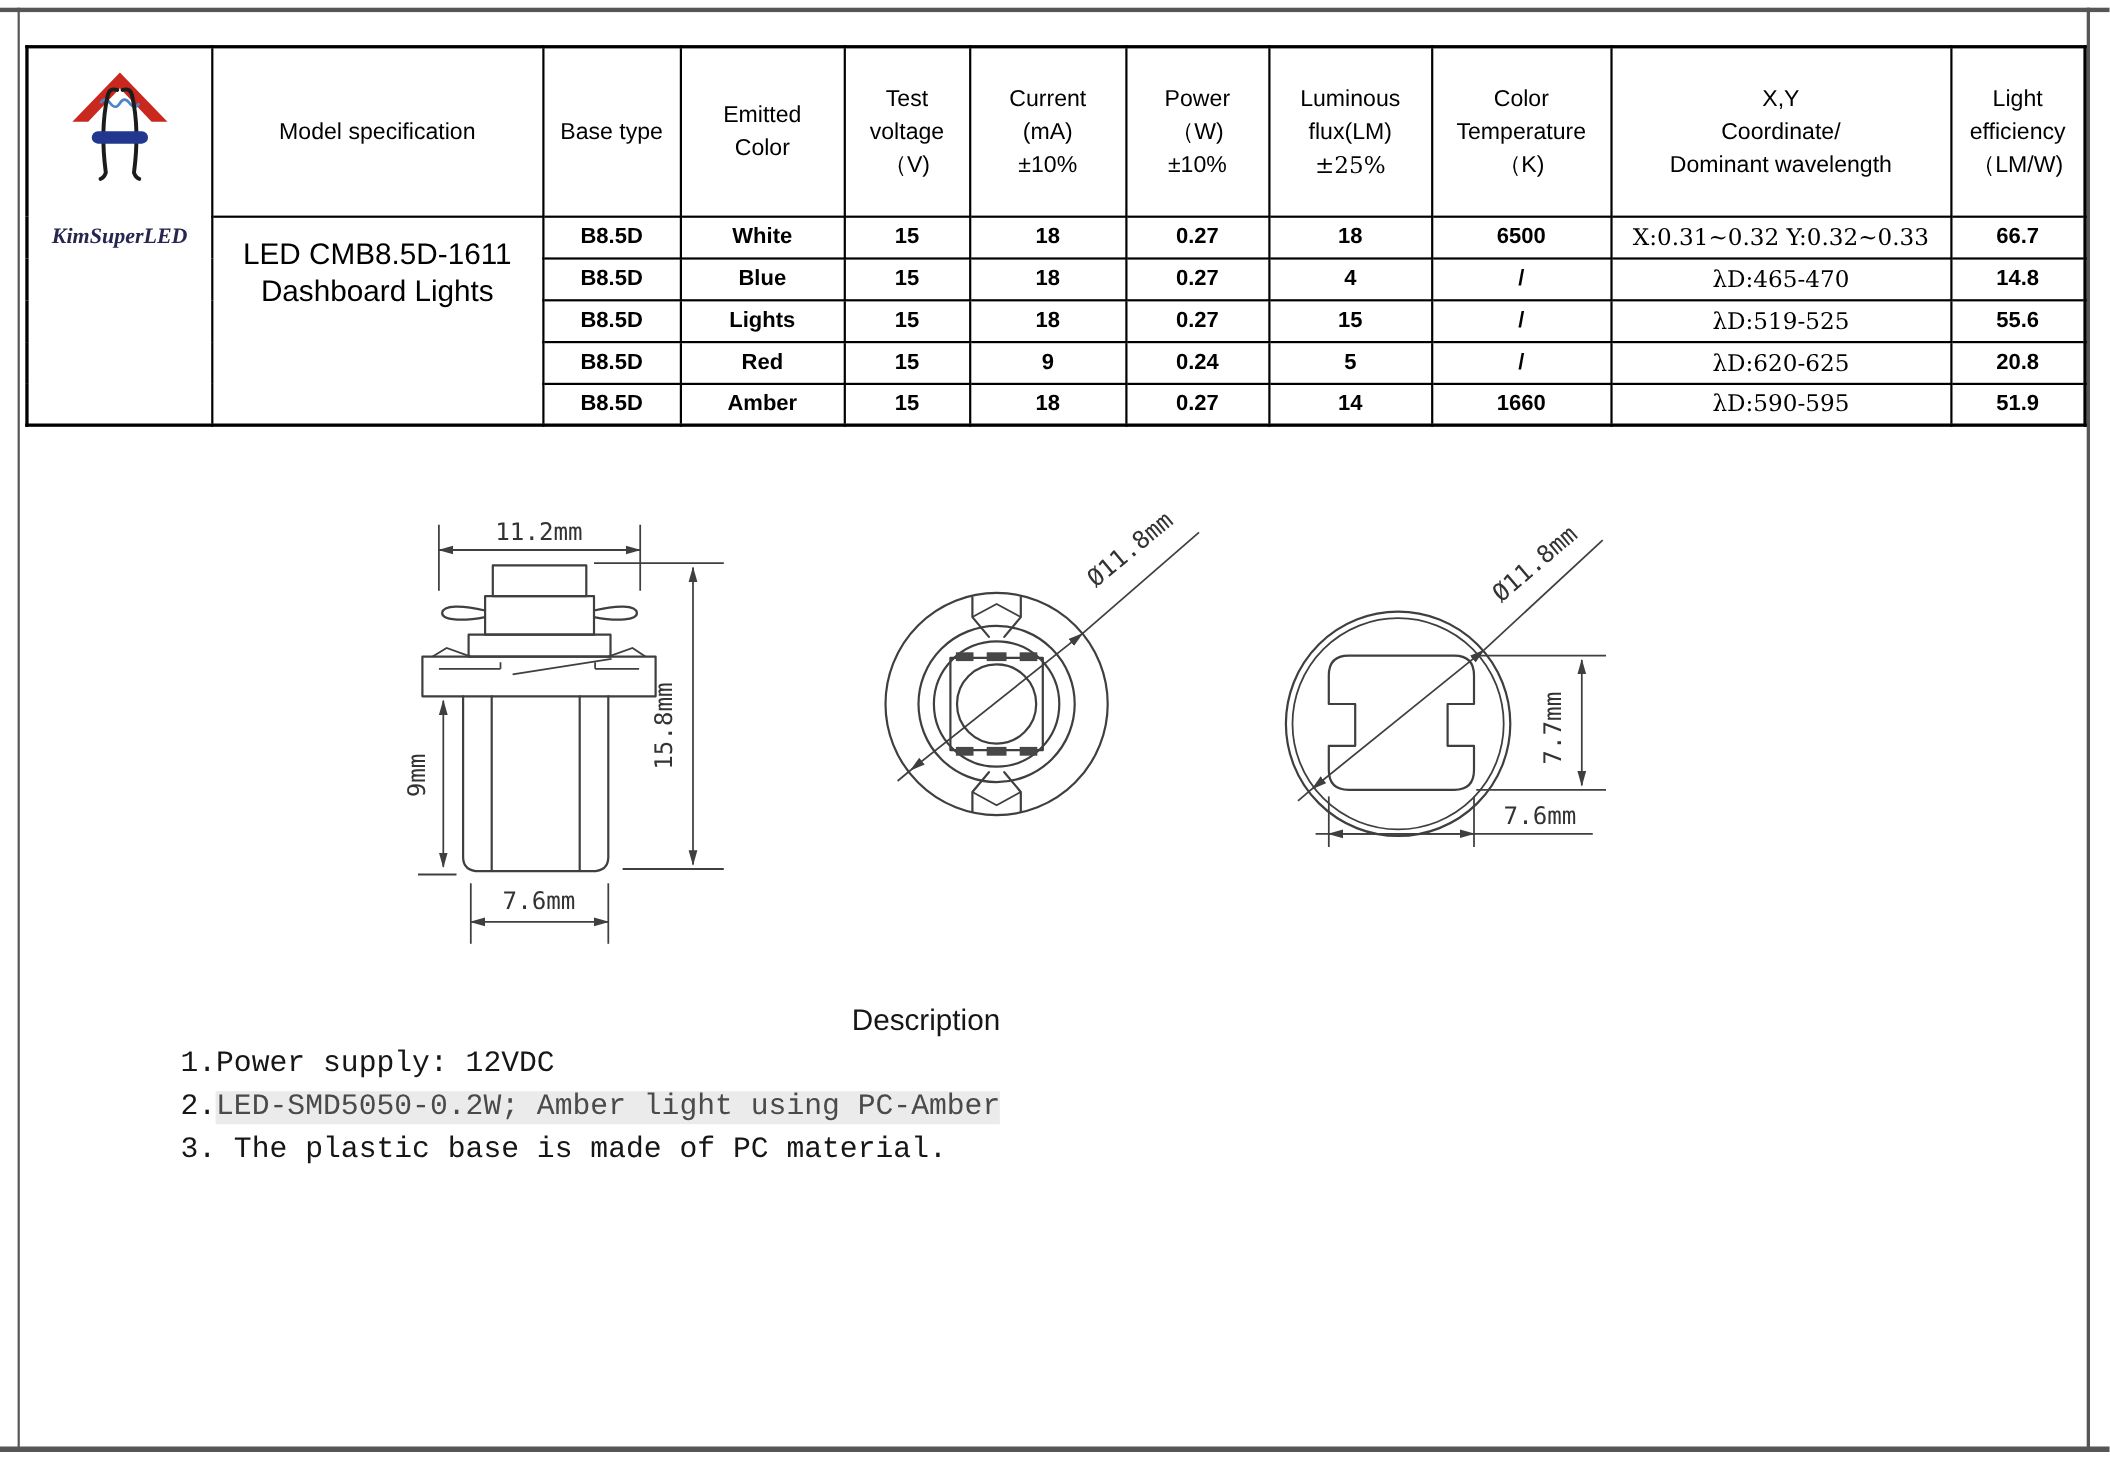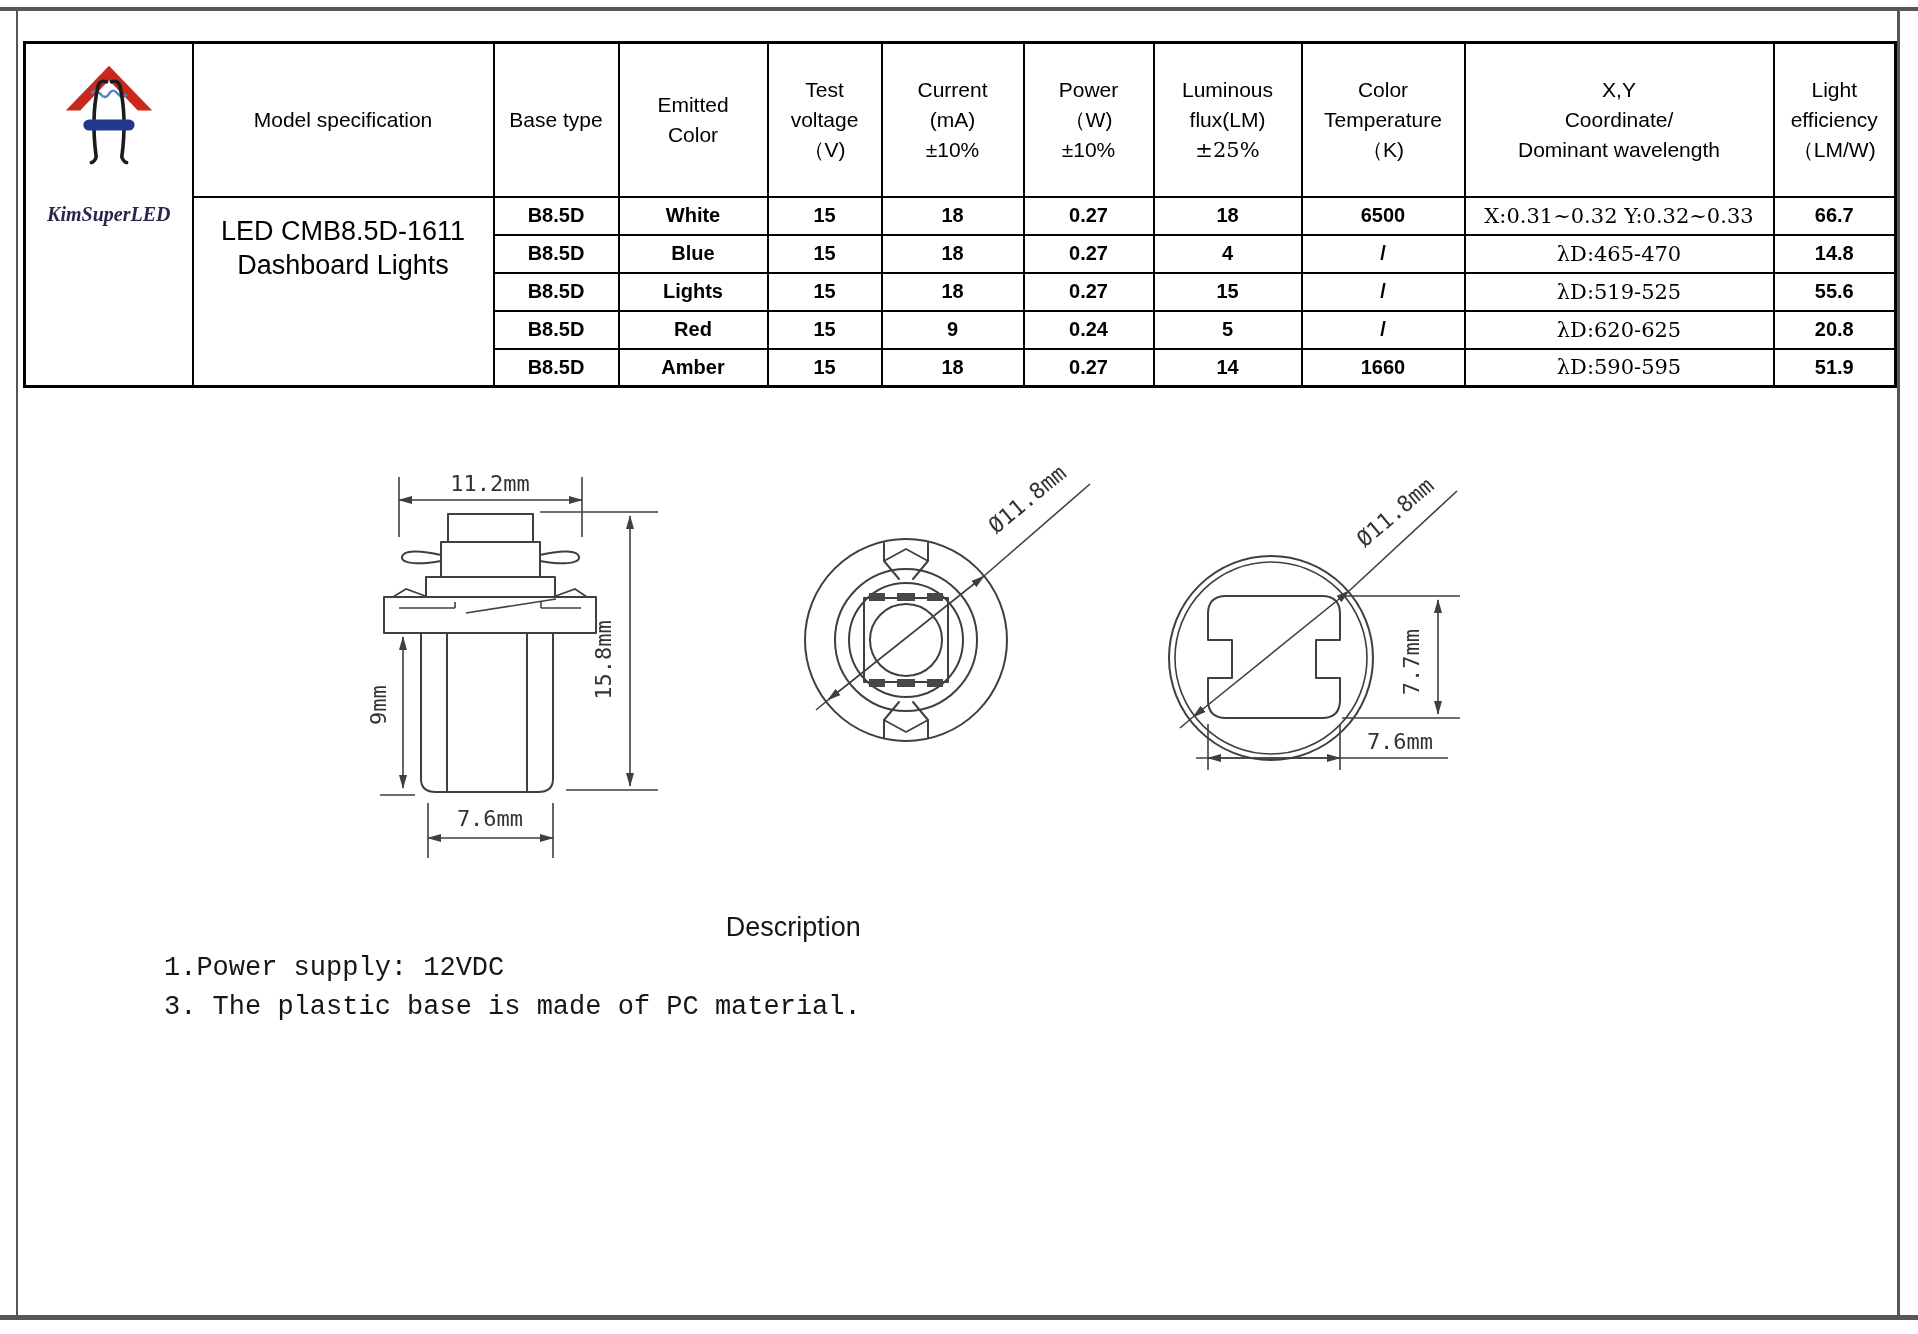--- a/index.html
+++ b/index.html
@@ -269,15 +269,16 @@
       <line class="thin" x1="1340" y1="724" x2="1340" y2="770"></line>
       <line class="thin" x1="1196" y1="758" x2="1448" y2="758"></line>
       <line class="thin" x1="1208" y1="758" x2="1340" y2="758" marker-start="url(#arr)" marker-end="url(#arr)"></line>
       <text class="dim-text" x="1400" y="749" text-anchor="middle">7.6mm</text>
     </g>
   </svg>
 
   <div class="desc">
     <div class="desc-title">Description</div>
     <div class="desc-item">1.Power supply: 12VDC</div>
+    <div class="desc-item"><span>2.</span><span class="hl">LED-SMD5050-0.2W; Amber light using PC-Amber</span></div>
     <div class="desc-item">3. The plastic base is made of PC material.</div>
   </div>
 </div>
 
 </body></html>

